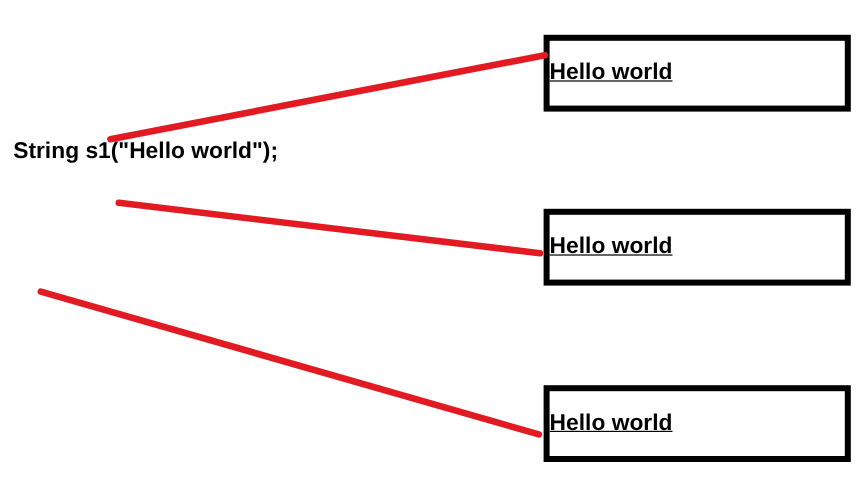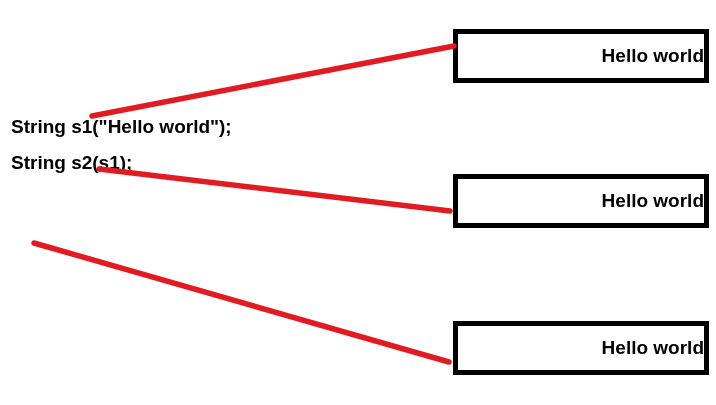--- a/index.html
+++ b/index.html
@@ -29,26 +29,27 @@
     line-height: 36px;
     font-size: 19px;
     font-weight: bold;
     color: var(--text);
     white-space: pre;
   }
   .string-box {
     position: absolute;
     left: 453px;
     width: 256px;
-    height: 54px;
+    height: 64px;
     border: 5px solid var(--box_border);
     background: var(--background);
     display: flex;
     align-items: center;
-    justify-content: flex-end;
+    justify-content: flex-start;
+    text-decoration: underline;
   }
   .string-box .box-label {
     font-size: 19px;
     font-weight: bold;
     color: var(--text);
   }
   .box-1 { top: 29px; }
   .box-2 { top: 174px; }
   .box-3 { top: 321px; }
   svg.connectors {
@@ -62,21 +63,20 @@
     stroke-linecap: round;
   }
 </style>
 </head>
 <body>
 
 <div class="canvas">
 
   <div class="code-block">
     <div class="code-line">String s1("Hello world");</div>
-    <div class="code-line">String s2(s1);</div>
   </div>
 
   <div class="string-box box-1">
     <span class="box-label">Hello world</span>
   </div>
 
   <div class="string-box box-2">
     <span class="box-label">Hello world</span>
   </div>
 

